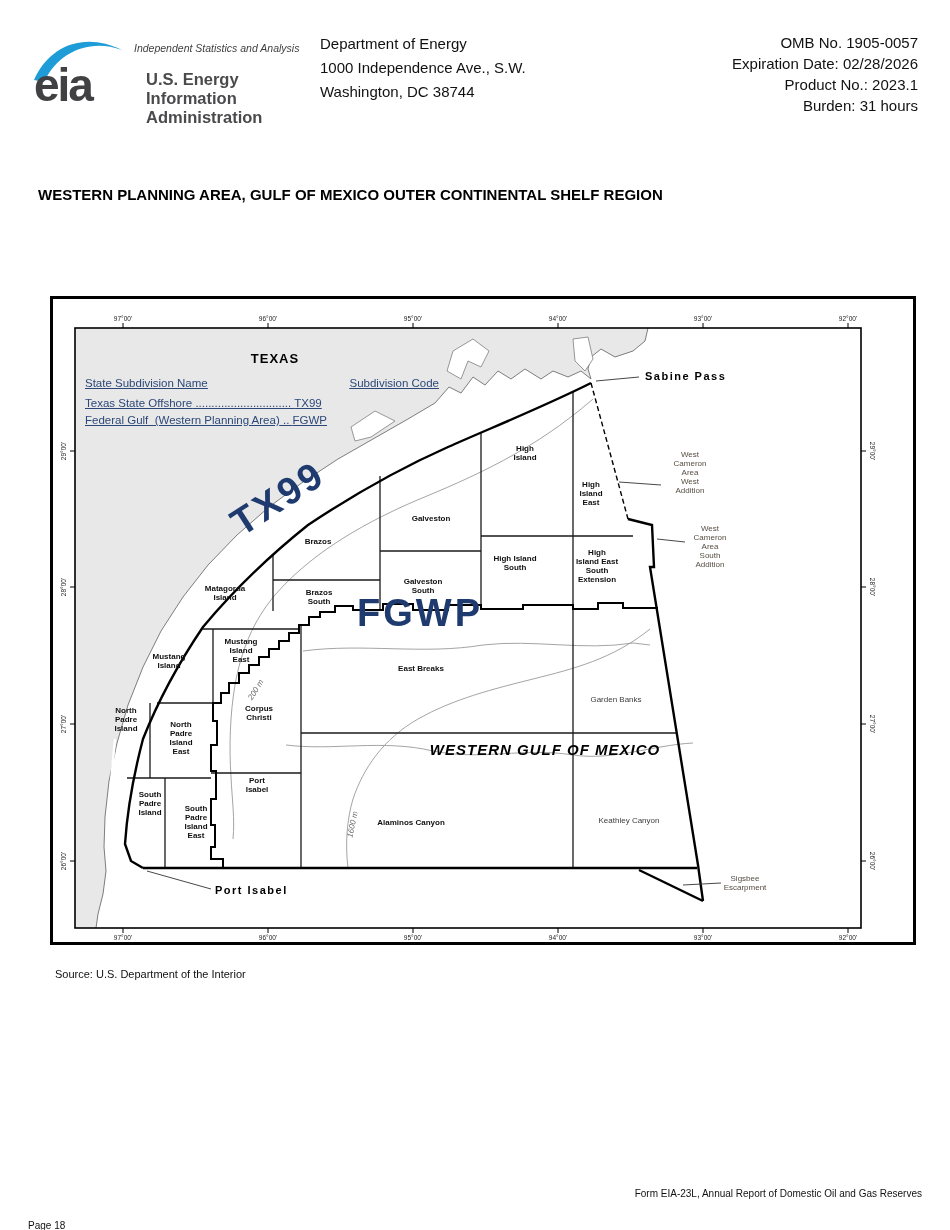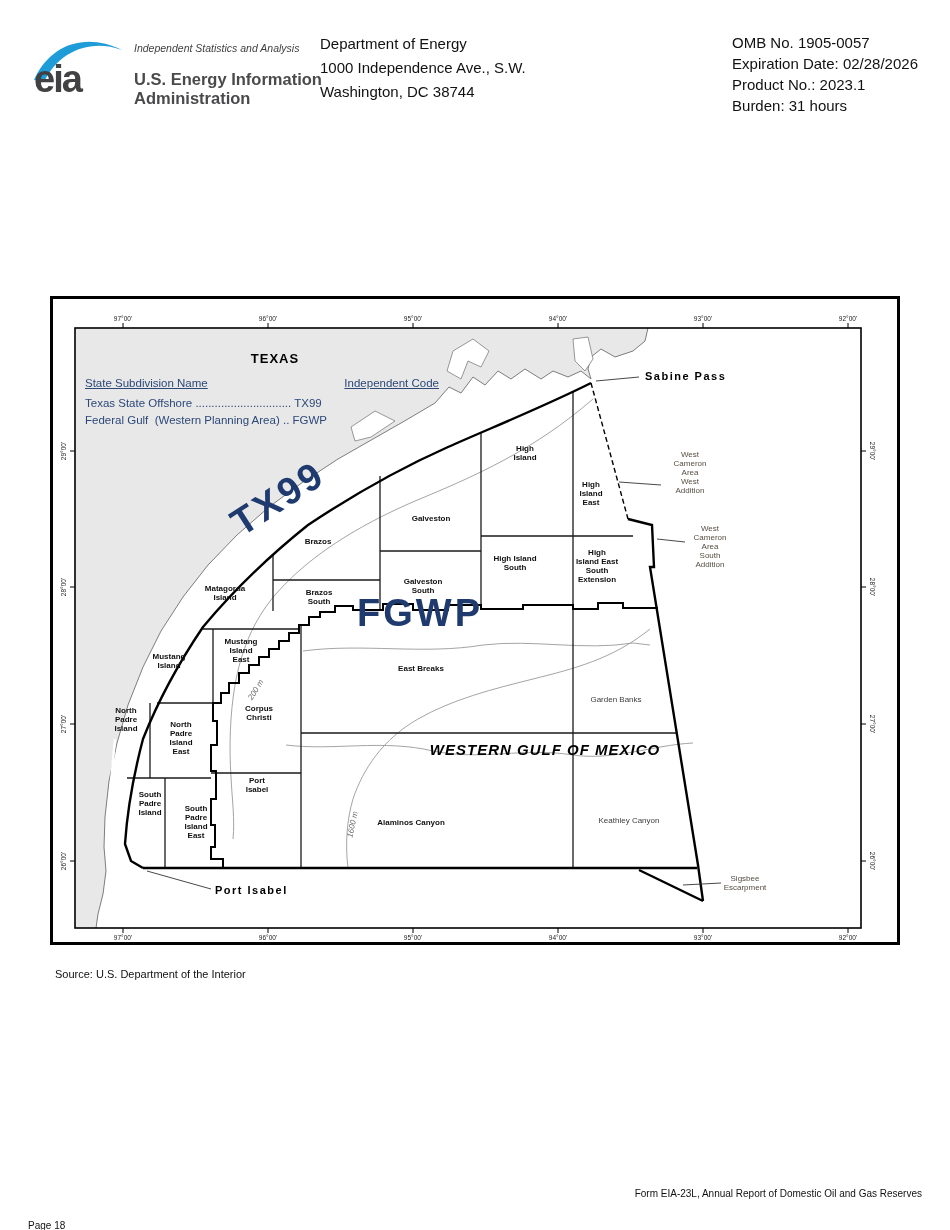--- a/index.html
+++ b/index.html
@@ -2,41 +2,41 @@
 <html><head>
 <meta charset="utf-8">
 <style>
   html,body{margin:0;padding:0;background:#fff;}
   .page{position:relative;width:950px;height:1230px;background:#fff;overflow:hidden;
         font-family:"Liberation Sans",sans-serif;color:#1a1a1a;}
 
   
   .logo{position:absolute;left:28px;top:36px;width:300px;height:78px;}
   .swoosh{position:absolute;left:2px;top:0px;}
-  .eia-word{position:absolute;left:6px;top:22px;font-size:38px;font-weight:bold;
+  .eia-word{position:absolute;left:6px;top:22px;font-size:46px;font-weight:bold;
             letter-spacing:-2px;color:#414042;font-family:"Liberation Sans",sans-serif;}
   .logo-text{position:absolute;left:106px;top:6px;}
   .logo-tagline{font-style:italic;font-size:10.5px;color:#3f3f3f;margin-bottom:16px;}
-  .logo-org{font-size:16.5px;font-weight:bold;color:#4a4a4c;line-height:19px;}
+  .logo-org{font-size:16.5px;font-weight:bold;color:#4a4a4c;line-height:19px;margin-left:12px;}
 
   .hdr-center{position:absolute;left:320px;top:32px;width:300px;
               font-size:15px;line-height:24px;color:#111;}
-  .hdr-right{position:absolute;right:32px;top:32px;
+  .hdr-right{position:absolute;right:32px;top:32px;text-align:right;
              font-size:15px;line-height:21px;color:#111;}
 
   .doc-title{position:absolute;left:38px;top:186px;font-size:15px;font-weight:bold;
              letter-spacing:0px;color:#000;}
 
   
   .map-box{position:absolute;left:50px;top:296px;width:844px;height:643px;
-           border:3px solid #000;background:#fff;}
+           border:3px solid #000;background:#fff;padding-left:16px;}
   .map-box svg{position:absolute;left:0;top:0;}
 
   .legend{position:absolute;left:32px;top:76px;width:354px;color:#2c4878;
-          font-size:11.5px;line-height:17px;}
+          font-size:11.5px;line-height:17px;text-decoration:underline;}
   .legend-head{display:flex;justify-content:space-between;margin-bottom:3px;}
   .legend-head span{text-decoration:underline;}
   .legend-row span{white-space:pre;}
 
   
   .lbl-block{font:bold 8px "Liberation Sans",sans-serif;fill:#101010;}
   .lbl-block_light{font:8px "Liberation Sans",sans-serif;fill:#3c3c3c;}
   .lbl-zone{font:bold 38px "Liberation Sans",sans-serif;fill:#1e3a6e;letter-spacing:3px;}
   .lbl-region{font:italic bold 15px "Liberation Sans",sans-serif;fill:#000;letter-spacing:1px;}
   .lbl-callout{font:8px "Liberation Sans",sans-serif;fill:#564e44;}
@@ -72,20 +72,21 @@
     <div>Washington, DC 38744</div>
   </div>
 
   <div class="hdr-right">
     <div>OMB No. 1905-0057</div>
     <div>Expiration Date:  02/28/2026</div>
     <div>Product No.: 2023.1</div>
     <div>Burden:  31 hours</div>
   </div>
 
+  <div class="doc-title">WESTERN PLANNING AREA, GULF OF MEXICO OUTER CONTINENTAL SHELF REGION</div>
 
   <div class="map-box">
     <svg id="map-svg" width="844" height="643" viewBox="0 0 844 643">
 
       <path d="M595,29 L592,42 L580,52 L562,58 L548,50 L538,58 L535,70 L538,80 L528,72 L515,78 L500,72 L488,80 L472,70 L458,80 L445,72 L432,86 L420,78 L408,94 L396,88 L382,104 L355,120 L320,140 L285,160 L250,183 L216,208 L184,236 L155,266 L130,298 L108,332 L90,368 L75,406 L64,444 L56,482 L52,518 L51,548 L53,572 L50,595 L45,615 L43,629 L22,629 L22,29 Z" fill="#e8e8e8" stroke="none"></path>
 
       <path d="M595,29 L592,42 L580,52 L562,58 L548,50 L538,58 L535,70 L538,80 L528,72 L515,78 L500,72 L488,80 L472,70 L458,80 L445,72 L432,86 L420,78 L408,94 L396,88 L382,104 L355,120 L320,140 L285,160 L250,183 L216,208 L184,236 L155,266 L130,298 L108,332 L90,368 L75,406 L64,444 L56,482 L52,518 L51,548 L53,572 L50,595 L45,615 L43,629" fill="none" stroke="#7d7d7d" stroke-width="1"></path>
 
       <g fill="#ffffff" stroke="#7d7d7d" stroke-width="0.8">
         <path d="M520,40 L535,38 L540,60 L532,72 L522,62 Z"></path>
@@ -212,21 +213,21 @@
         <line x1="808" y1="288" x2="813" y2="288" stroke="#000" stroke-width="1"></line>
         <text x="817" y="425" class="tick-label" text-anchor="middle" transform="rotate(90 817 425)"><tspan x="817" dy="0">27°00'</tspan></text>
         <line x1="808" y1="425" x2="813" y2="425" stroke="#000" stroke-width="1"></line>
         <text x="817" y="562" class="tick-label" text-anchor="middle" transform="rotate(90 817 562)"><tspan x="817" dy="0">26°00'</tspan></text>
         <line x1="808" y1="562" x2="813" y2="562" stroke="#000" stroke-width="1"></line>
       </svg>
 
     <div class="legend">
       <div class="legend-head">
         <span>State Subdivision Name</span>
-        <span>Independent Code</span>
+        <span>Subdivision Code</span>
       </div>
       <div class="legend-row"><span>Texas State Offshore</span><span> .............................. </span><span>TX99</span></div>
       <div class="legend-row"><span>Federal Gulf  (Western Planning Area)</span><span> .. </span><span>FGWP</span></div>
     </div>
   </div>
 
   <div class="source-note">Source:  U.S. Department of the Interior</div>
 
   <div class="footer-left">Page 18</div>
   <div class="footer-right">Form EIA-23L, Annual Report of Domestic Oil and Gas Reserves</div>

